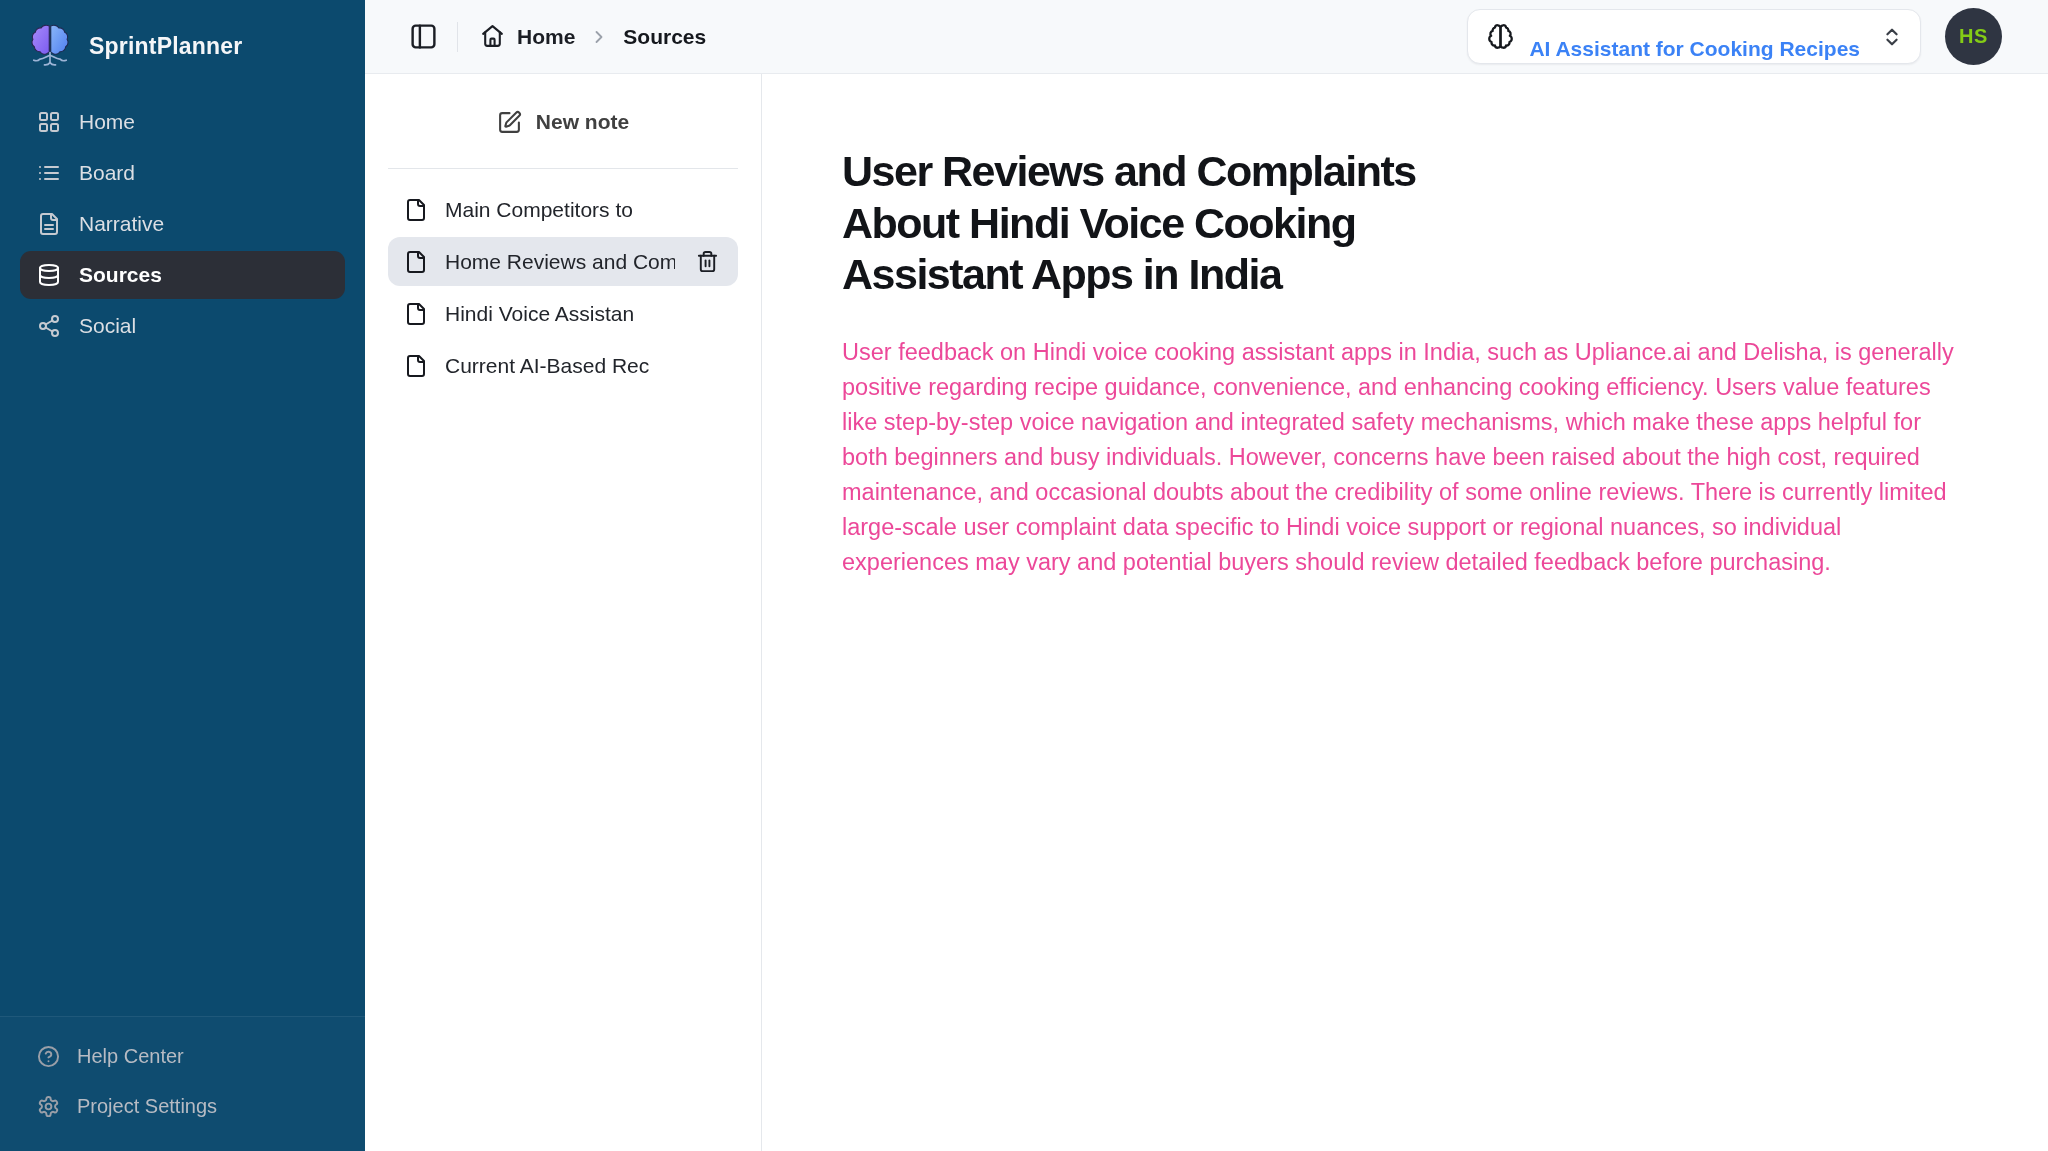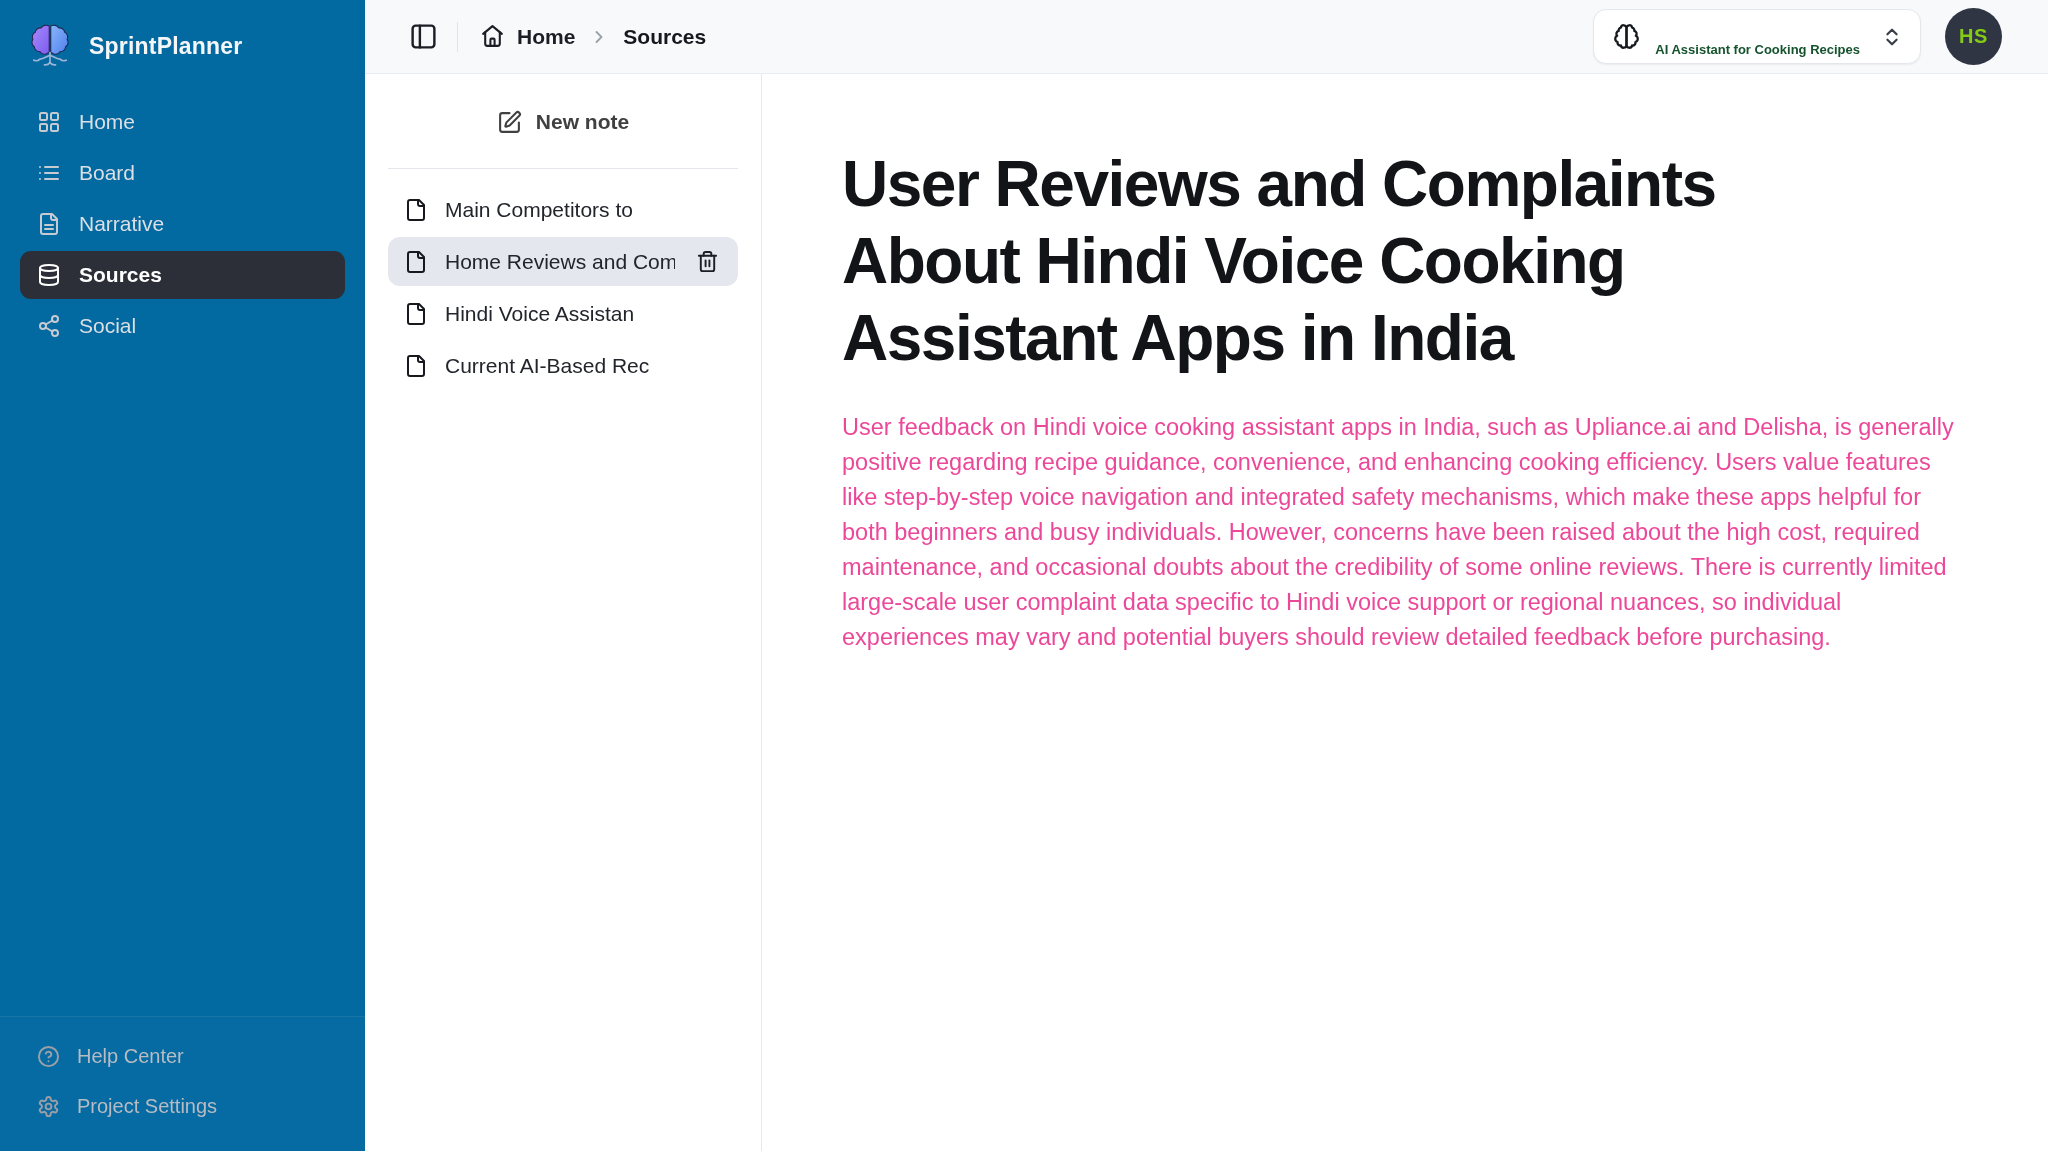--- a/index.html
+++ b/index.html
@@ -8,21 +8,21 @@
     font-family: "Liberation Sans", sans-serif;
     background: #ffffff;
     overflow: hidden;
     -webkit-font-smoothing: antialiased;
   }
   .app { display: flex; width: 2048px; height: 1151px; }
 
   
   .sidebar {
     width: 365px; min-width: 365px;
-    background: #0369a1;
+    background: #0c4a6e;
     color: #e4e6ea;
     display: flex; flex-direction: column;
   }
   .logo-row {
     display: flex; align-items: center; gap: 15px;
     padding: 22px 26px 20px 26px;
   }
   .logo-mark { width: 48px; height: 48px; flex: 0 0 auto; }
   .brand-name {
     font-size: 23px; font-weight: 700; color: #f5f6f8; letter-spacing: .2px;
@@ -80,21 +80,21 @@
     height: 55px;
     background: #ffffff;
     border: 1px solid #e4e7ec;
     border-radius: 13px;
     box-shadow: 0 1px 2px rgba(16,24,40,.06);
     display: flex; align-items: center; gap: 15px;
     padding: 0 17px 0 19px;
     cursor: pointer;
   }
   .project-switcher svg.brain { width: 27px; height: 27px; color: #15181d; }
-  .switcher-label { font-size: 13px; font-weight: 600; color: #14532d; margin-top: 25px; }
+  .switcher-label { font-size: 21px; font-weight: 600; color: #3b82f6; margin-top: 25px; }
   .project-switcher svg.chevrons { width: 22px; height: 22px; color: #3a3f47; margin-left: 6px; }
   .avatar {
     width: 57px; height: 57px; border-radius: 50%;
     background: #2f3542; color: #84cc16;
     display: flex; align-items: center; justify-content: center;
     font-size: 20px; font-weight: 700; letter-spacing: .5px;
     cursor: pointer;
   }
 
   .content-row { flex: 1; display: flex; min-height: 0; background: #ffffff; }
@@ -127,21 +127,21 @@
   .trash-btn {
     margin-left: auto; border: none; background: transparent;
     display: flex; align-items: center; justify-content: center;
     width: 30px; height: 30px; cursor: pointer; color: #1b1e24;
   }
   .trash-btn svg { width: 23px; height: 23px; }
 
   
   .doc { flex: 1; padding: 72px 90px 0 80px; overflow: hidden; }
   .doc-title {
-    font-size: 64px; line-height: 1.2; font-weight: 800;
+    font-size: 43px; line-height: 1.2; font-weight: 800;
     letter-spacing: -1.5px; color: #121418;
     white-space: pre-line;
     margin-bottom: 34px;
     max-width: 1180px;
   }
   .doc-body {
     font-size: 23.5px; line-height: 1.49; color: #ec4899;
     max-width: 1165px;
   }
 </style>

